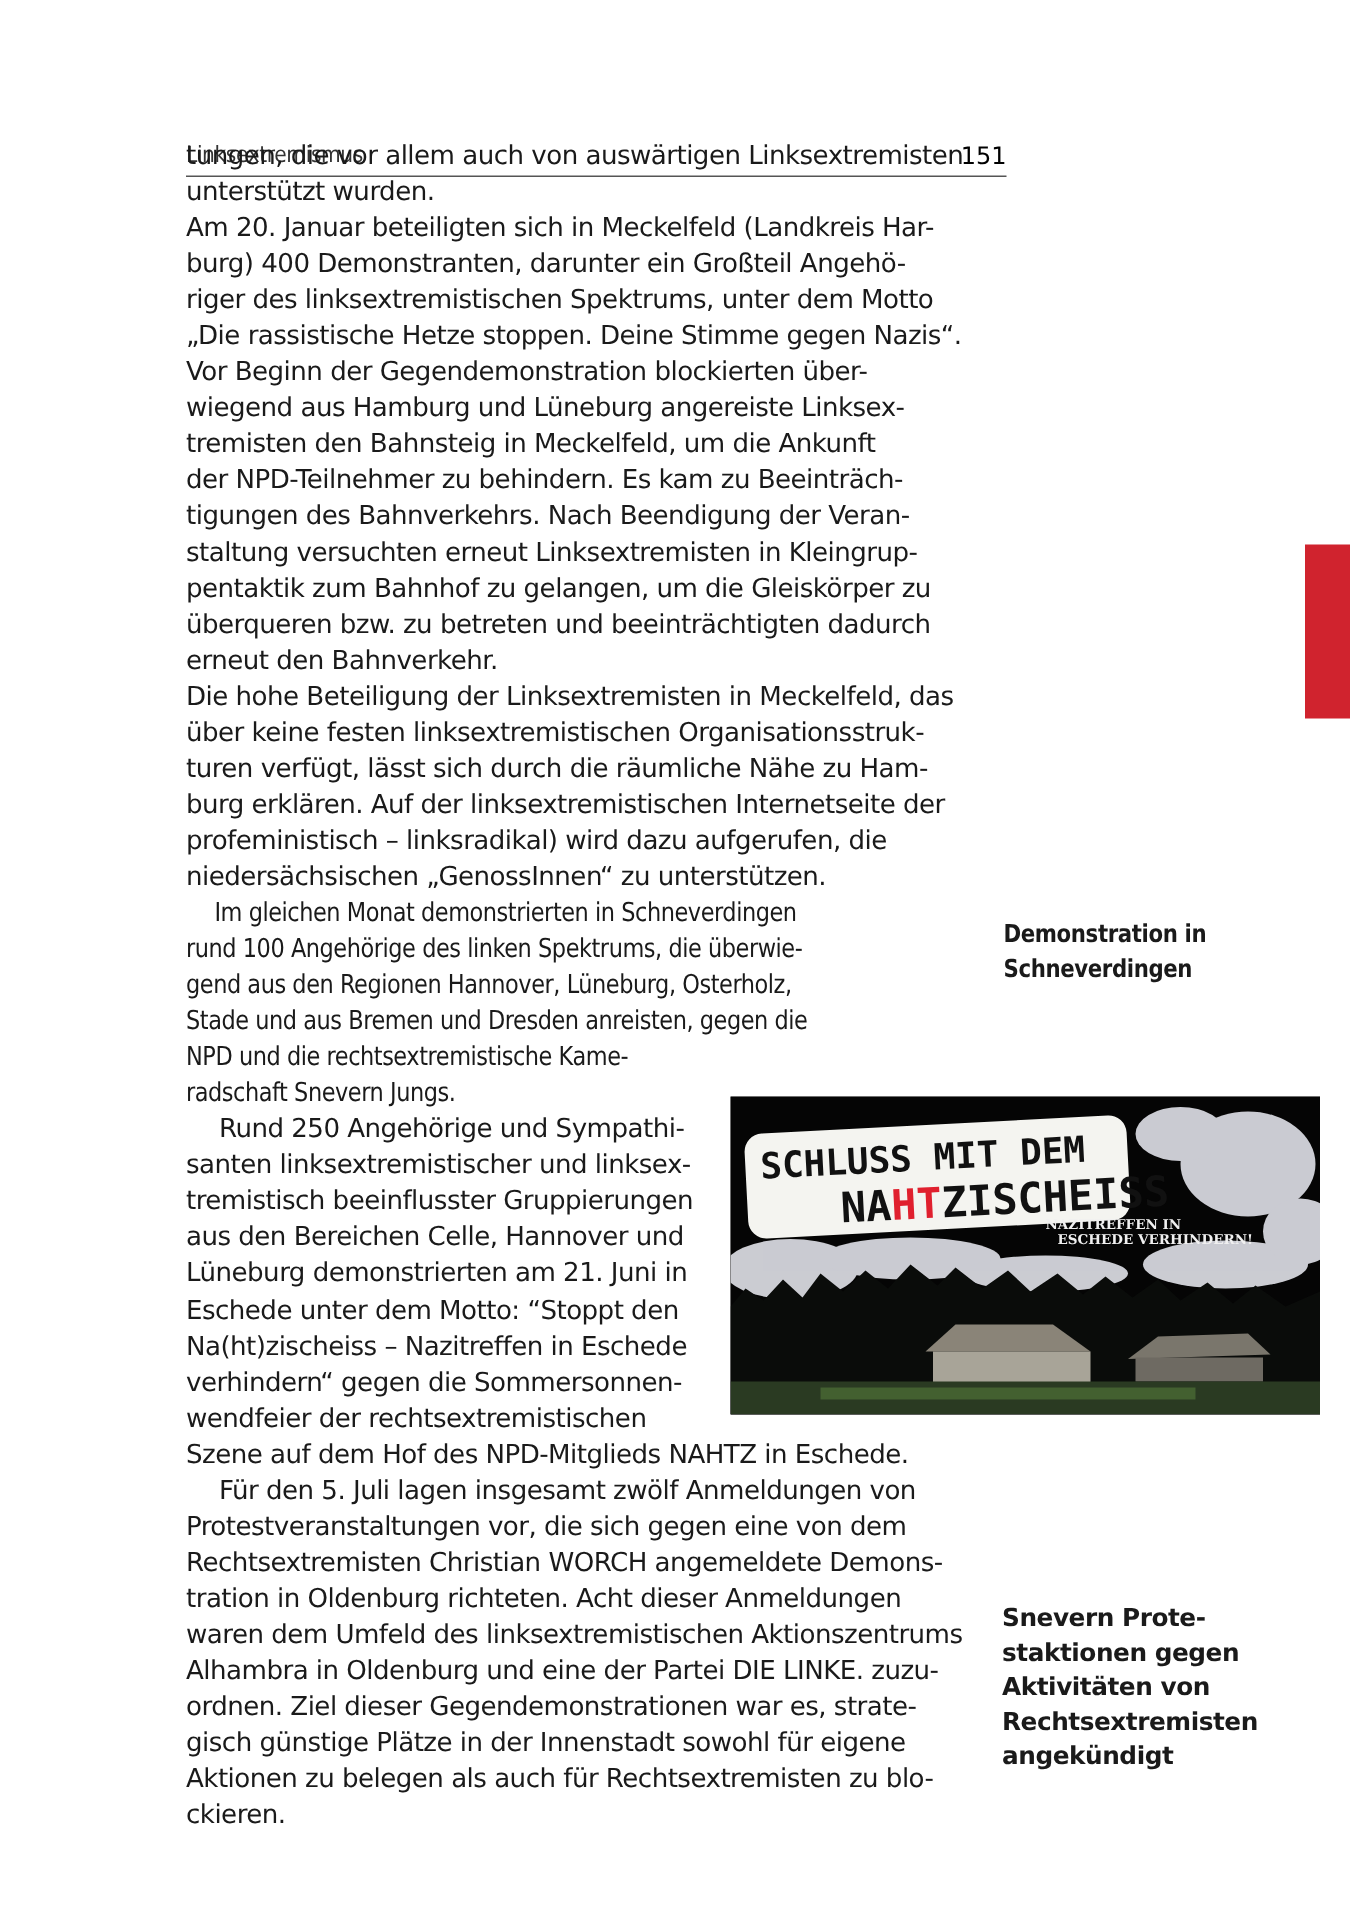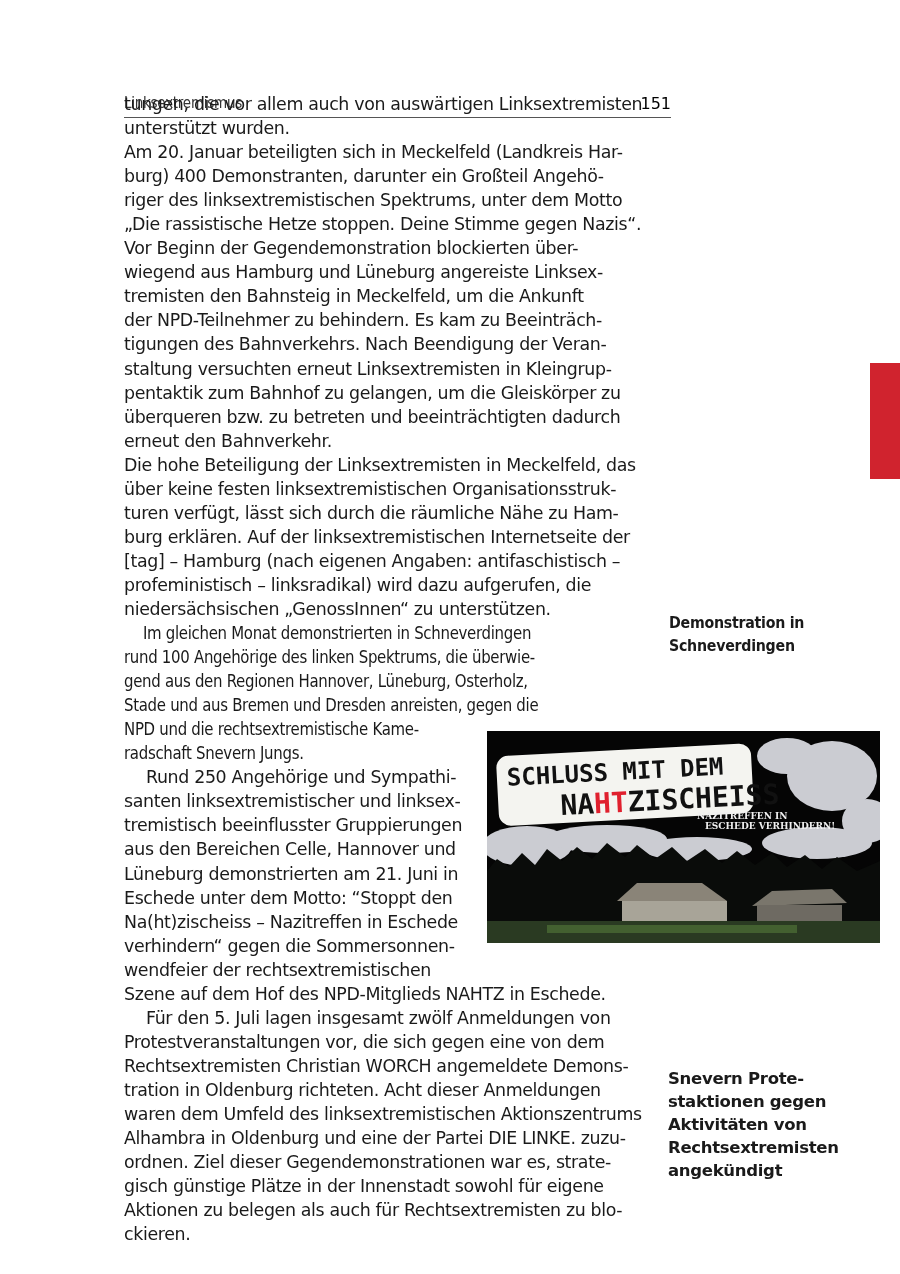--- a/index.html
+++ b/index.html
@@ -67,21 +67,20 @@
   <span class="line">der NPD-Teilnehmer zu behindern. Es kam zu Beeinträch-</span>
   <span class="line">tigungen des Bahnverkehrs. Nach Beendigung der Veran-</span>
   <span class="line">staltung versuchten erneut Linksextremisten in Kleingrup-</span>
   <span class="line">pentaktik zum Bahnhof zu gelangen, um die Gleiskörper zu</span>
   <span class="line">überqueren bzw. zu betreten und beeinträchtigten dadurch</span>
   <span class="line">erneut den Bahnverkehr.</span>
   <span class="line">Die hohe Beteiligung der Linksextremisten in Meckelfeld, das</span>
   <span class="line">über keine festen linksextremistischen Organisationsstruk-</span>
   <span class="line">turen verfügt, lässt sich durch die räumliche Nähe zu Ham-</span>
   <span class="line">burg erklären. Auf der linksextremistischen Internetseite der</span>
-  <span class="line">[tag] – Hamburg (nach eigenen Angaben: antifaschistisch –</span>
   <span class="line">profeministisch – linksradikal) wird dazu aufgerufen, die</span>
   <span class="line">niedersächsischen „GenossInnen“ zu unterstützen.</span>
   <span class="line ind cond">Im gleichen Monat demonstrierten in Schneverdingen</span>
   <span class="line cond">rund 100 Angehörige des linken Spektrums, die überwie-</span>
   <span class="line cond">gend aus den Regionen Hannover, Lüneburg, Osterholz,</span>
   <span class="line cond">Stade und aus Bremen und Dresden anreisten, gegen die</span>
   <span class="line cond">NPD und die rechtsextremistische Kame-</span>
   <span class="line cond">radschaft Snevern Jungs.</span>
   <span class="line ind">Rund 250 Angehörige und Sympathi-</span>
   <span class="line">santen linksextremistischer und linksex-</span>

